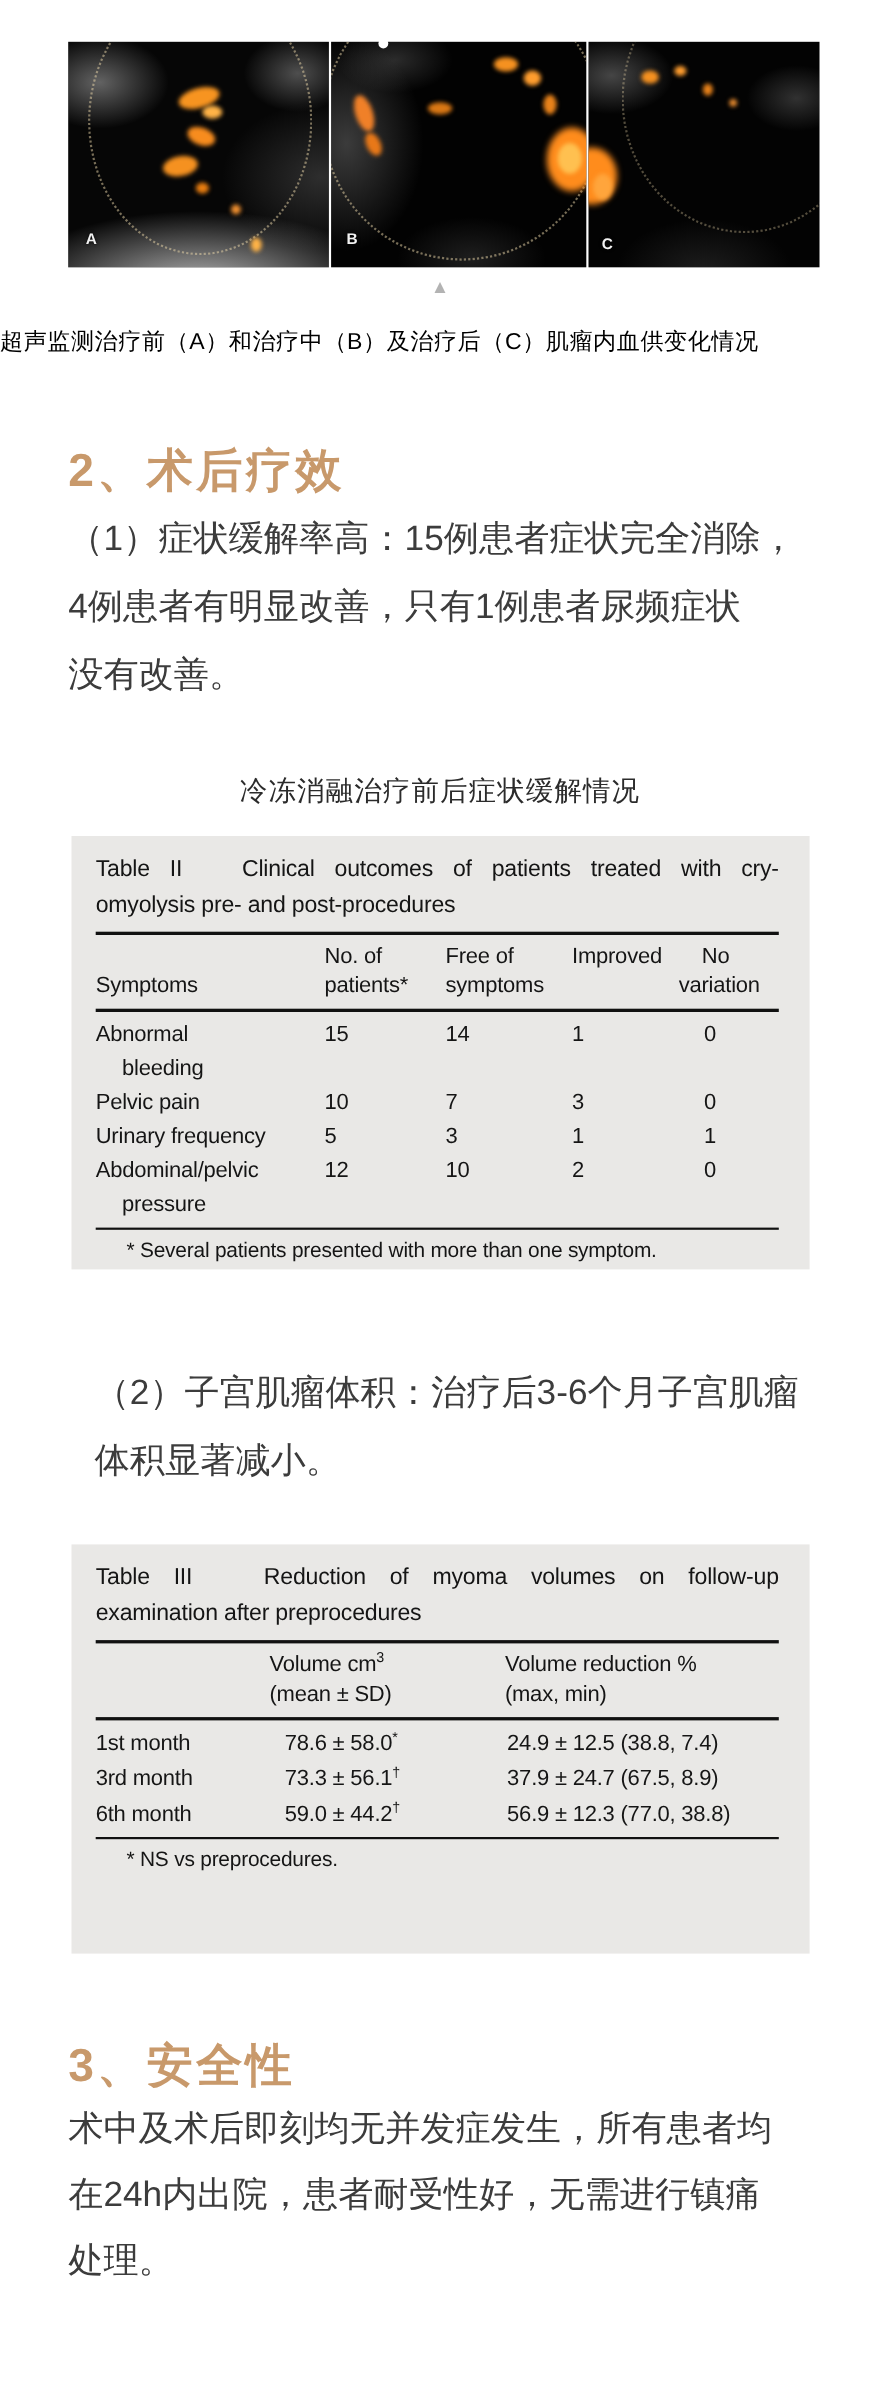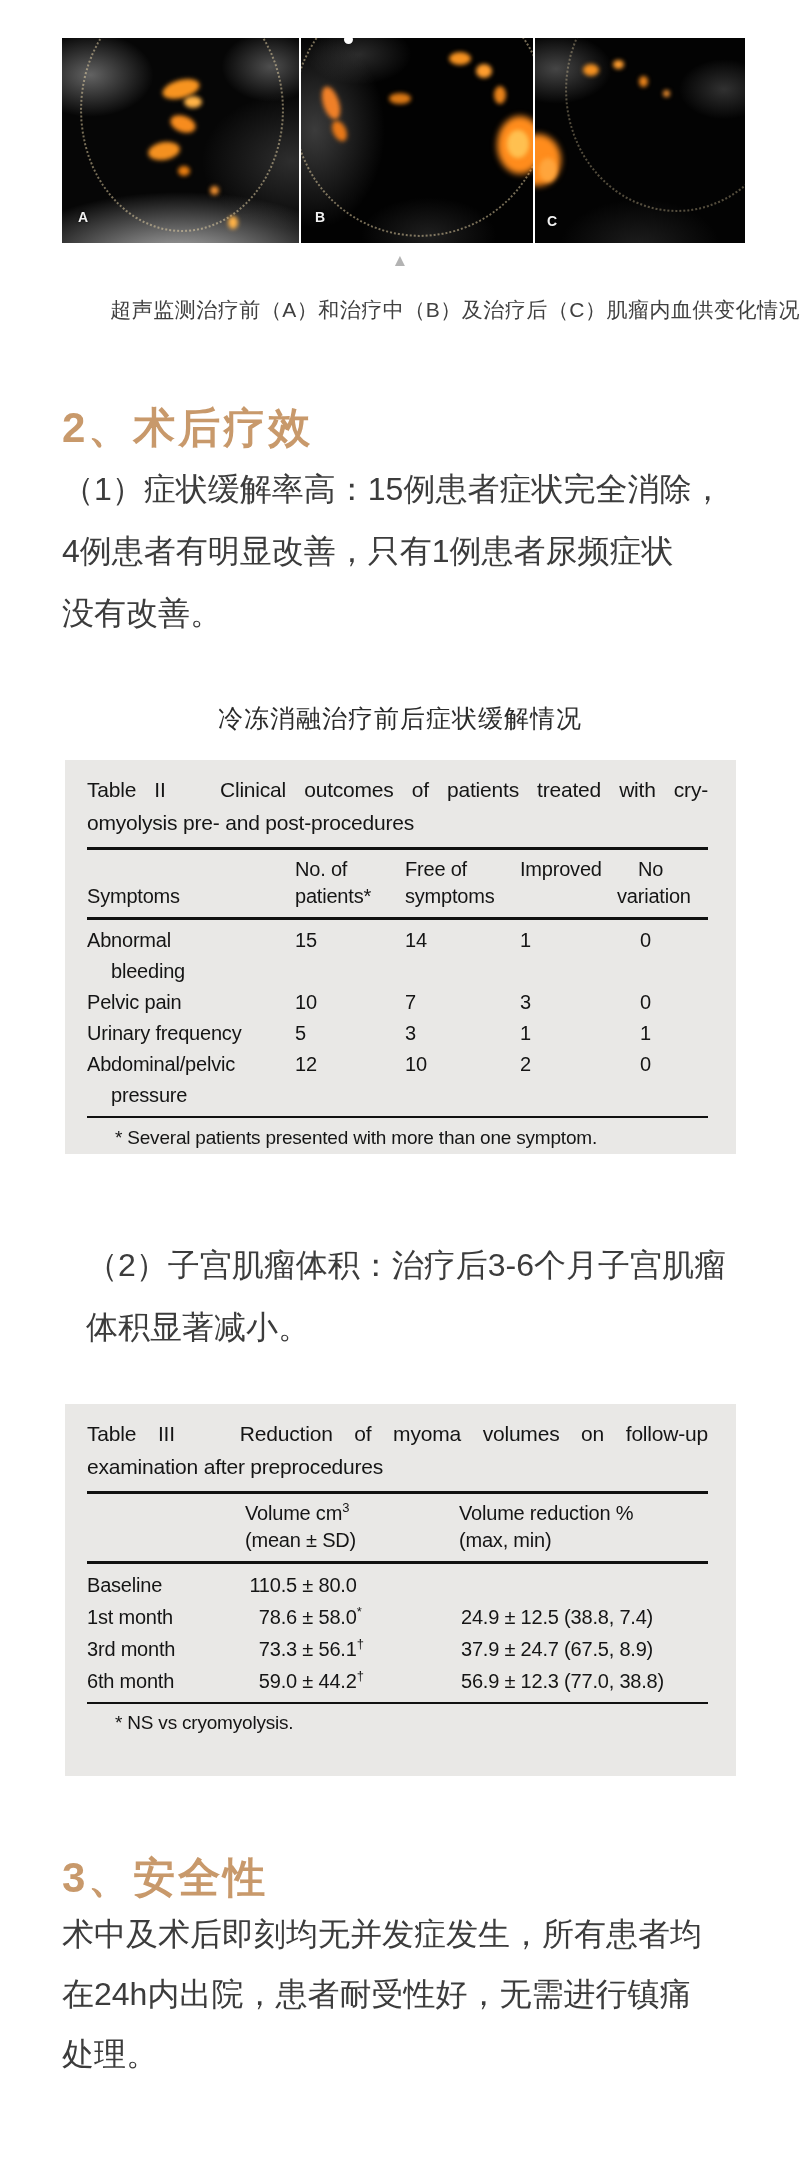--- a/index.html
+++ b/index.html
@@ -28,21 +28,21 @@
       radial-gradient(60px 40px at 90% 25%, rgba(135,135,135,.35), transparent 75%),
       radial-gradient(100px 60px at 50% 102%, rgba(70,70,70,.4), transparent 80%),
       #030303;}
   .ob{position:absolute;border-radius:50%;filter:blur(2px);}
   .fan{position:absolute;border:2px dotted rgba(235,215,170,.5);border-radius:50%;}
   .fan-b{position:absolute;border-bottom:2px dotted rgba(235,215,170,.55);border-left:none;border-right:none;border-top:none;border-radius:50%;}
   .pl{position:absolute;color:#f2f2f2;font-weight:bold;font-size:14px;text-shadow:0 0 3px #000;}
   .fig-dot{position:absolute;left:282px;top:-3px;width:9px;height:9px;background:#fff;border-radius:50%;z-index:3;}
 
   .tri{position:absolute;left:0;top:252px;width:100%;text-align:center;font-size:17px;line-height:1;color:#b3b3b3;}
-  .fig-caption{position:absolute;left:0;top:296px;width:100%;text-align:right;font-size:21px;color:#404040;letter-spacing:.5px;}
+  .fig-caption{position:absolute;left:0;top:296px;width:100%;text-align:left;font-size:21px;color:#000000;letter-spacing:.5px;}
 
   
   .h-cn{position:absolute;left:62px;font-size:42px;font-weight:bold;color:#c8996b;letter-spacing:3px;}
   .h2-cn{top:400px;}
   .h3-cn{top:1850px;}
   .para{position:absolute;left:62px;width:692px;font-size:32px;color:#3c3c3c;}
   .para .ln{line-height:62px;height:62px;white-space:nowrap;}
   .para1{top:458px;}
   .para2{top:1234px;margin-left:24px;}
   .para3{top:1904px;}
@@ -223,42 +223,37 @@
       </div>
       <div>
         <div>Volume reduction %</div>
         <div>(max, min)</div>
       </div>
     </div>
     <div class="rule2"></div>
 
     <div class="tbody3">
       <div class="grid3 row">
-        <div>Baseline</div>
-        <div><span class="v1">110.5</span> <span>±</span> <span>80.0</span><sup></sup></div>
-        <div class="c3red"></div>
-      </div>
-      <div class="grid3 row">
         <div>1st month</div>
         <div><span class="v1">78.6</span> <span>±</span> <span>58.0</span><sup>*</sup></div>
         <div class="c3red">24.9 ± 12.5 (38.8, 7.4)</div>
       </div>
       <div class="grid3 row">
         <div>3rd month</div>
         <div><span class="v1">73.3</span> <span>±</span> <span>56.1</span><sup>†</sup></div>
         <div class="c3red">37.9 ± 24.7 (67.5, 8.9)</div>
       </div>
       <div class="grid3 row">
         <div>6th month</div>
         <div><span class="v1">59.0</span> <span>±</span> <span>44.2</span><sup>†</sup></div>
         <div class="c3red">56.9 ± 12.3 (77.0, 38.8)</div>
       </div>
     </div>
     <div class="rule3"></div>
-    <div class="fnote" style="padding-top:6px;">* NS vs cryomyolysis.</div>
+    <div class="fnote" style="padding-top:6px;">* NS vs preprocedures.</div>
   </div>
 
   <div class="h-cn h3-cn">3、安全性</div>
   <div class="para para3">
     <div class="ln">术中及术后即刻均无并发症发生，所有患者均</div>
     <div class="ln">在24h内出院，患者耐受性好，无需进行镇痛</div>
     <div class="ln">处理。</div>
   </div>
 
 </div>

